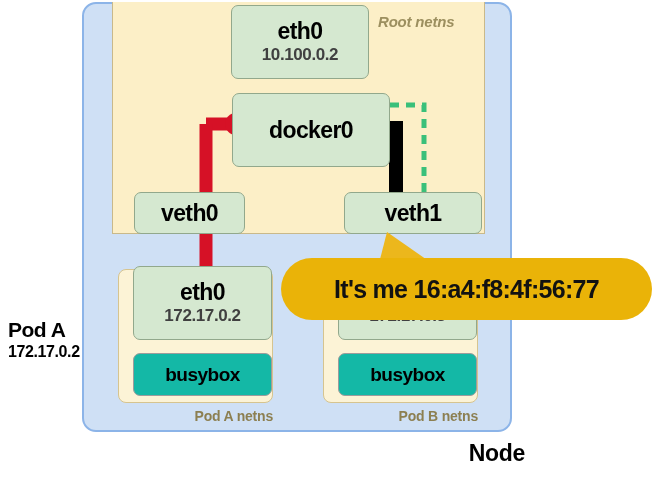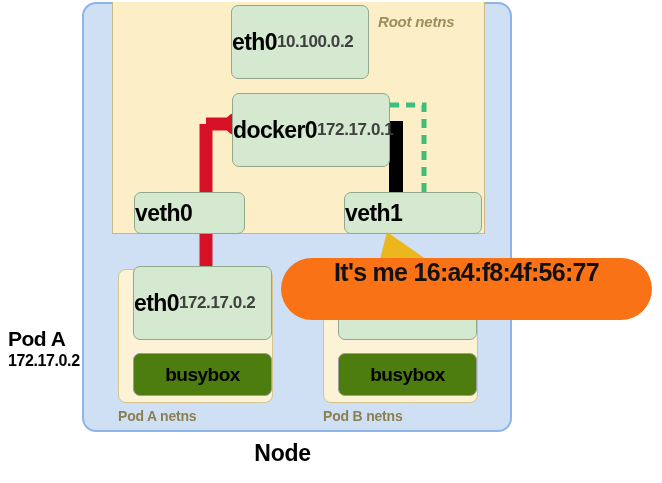--- a/index.html
+++ b/index.html
@@ -30,26 +30,25 @@
     width: 430px; height: 430px;
     background: #cfe0f5;
     border: 2px solid #8cb4e8;
     border-radius: 14px;
     box-sizing: border-box;
   }
   .node-label {
     position: absolute;
     left: 0; top: 440px;
     width: 525px;
-    text-align: center;
+    text-align: right;
     font-size: 23px;
     font-weight: bold;
     color: #000000;
     letter-spacing: -0.3px;
-    margin-left: 20px;
   }
 
   
   .root-netns {
     position: absolute;
     left: 112px; top: 2px;
     width: 373px; height: 232px;
     background: #fcefc7;
     border: 1px solid #c9b98a;
     border-top: none;
@@ -66,22 +65,23 @@
   }
 
   
   .iface {
     position: absolute;
     background: #d5e8d0;
     border: 1px solid #92a88c;
     border-radius: 7px;
     box-sizing: border-box;
     display: flex;
-    flex-direction: row;
+    flex-direction: column;
     align-items: center;
+    justify-content: center;
     z-index: 5;
   }
   .iface .nm {
     font-size: 23px;
     font-weight: bold;
     color: #000;
     letter-spacing: -0.6px;
     line-height: 1.08;
   }
   .iface .ip {
@@ -111,29 +111,29 @@
   }
   #podA-netns { left: 118px; top: 269px; width: 155px; height: 134px; }
   #podB-netns { left: 323px; top: 269px; width: 155px; height: 134px; }
 
   .pod-netns-label {
     position: absolute;
     font-size: 14px;
     font-weight: bold;
     color: #8c7f51;
     letter-spacing: -0.2px;
-    text-align: left;
+    text-align: right;
   }
   #podA-netns-label { left: 118px; top: 408px; width: 155px; }
   #podB-netns-label { left: 323px; top: 408px; width: 155px; }
 
   
   .busybox {
     position: absolute;
-    background: #4d7c0f;
+    background: #14b8a6;
     border: 1px solid #9c9c9c;
     border-radius: 7px;
     box-sizing: border-box;
     display: flex;
     align-items: center;
     justify-content: center;
     font-size: 19px;
     font-weight: bold;
     color: #000;
     letter-spacing: -0.5px;
@@ -156,41 +156,42 @@
     display: block;
   }
   .pod-caption .sub {
     font-size: 16px;
     font-weight: bold;
     color: #000;
     letter-spacing: -0.4px;
     line-height: 1.2;
     display: block;
   }
-  #podA-caption { left: 8px;  top: 327px; width: 96px; }
+  #podA-caption { left: 8px;  top: 318px; width: 96px; }
   #podB-caption { left: 474px; top: 311px; width: 120px; }
 
   
   .wires {
     position: absolute;
     left: 0; top: 0;
     width: 662px; height: 483px;
     pointer-events: none;
     z-index: 4;
   }
 
   
   .bubble {
     position: absolute;
     left: 281px; top: 258px;
     width: 371px; height: 62px;
-    background: #f97316;
+    background: #eab308;
     border-radius: 31px;
     z-index: 20;
     display: flex;
+    align-items: center;
     justify-content: center;
   }
   .bubble-text {
     font-size: 25px;
     font-weight: bold;
     color: #121212;
     letter-spacing: -0.7px;
     white-space: nowrap;
   }
   .bubble-tail {
@@ -226,21 +227,20 @@
     <path d="M 366,105 L 384,95 L 384,115 Z" fill="#3ac07a"></path>
   </svg>
 
   <div class="iface" id="root-eth0">
     <span class="nm">eth0</span>
     <span class="ip">10.100.0.2</span>
   </div>
 
   <div class="iface" id="docker0">
     <span class="nm">docker0</span>
-    <span class="ip">172.17.0.1</span>
   </div>
 
   <div class="iface single" id="veth0">
     <span class="nm">veth0</span>
   </div>
 
   <div class="iface single" id="veth1">
     <span class="nm">veth1</span>
   </div>
 

